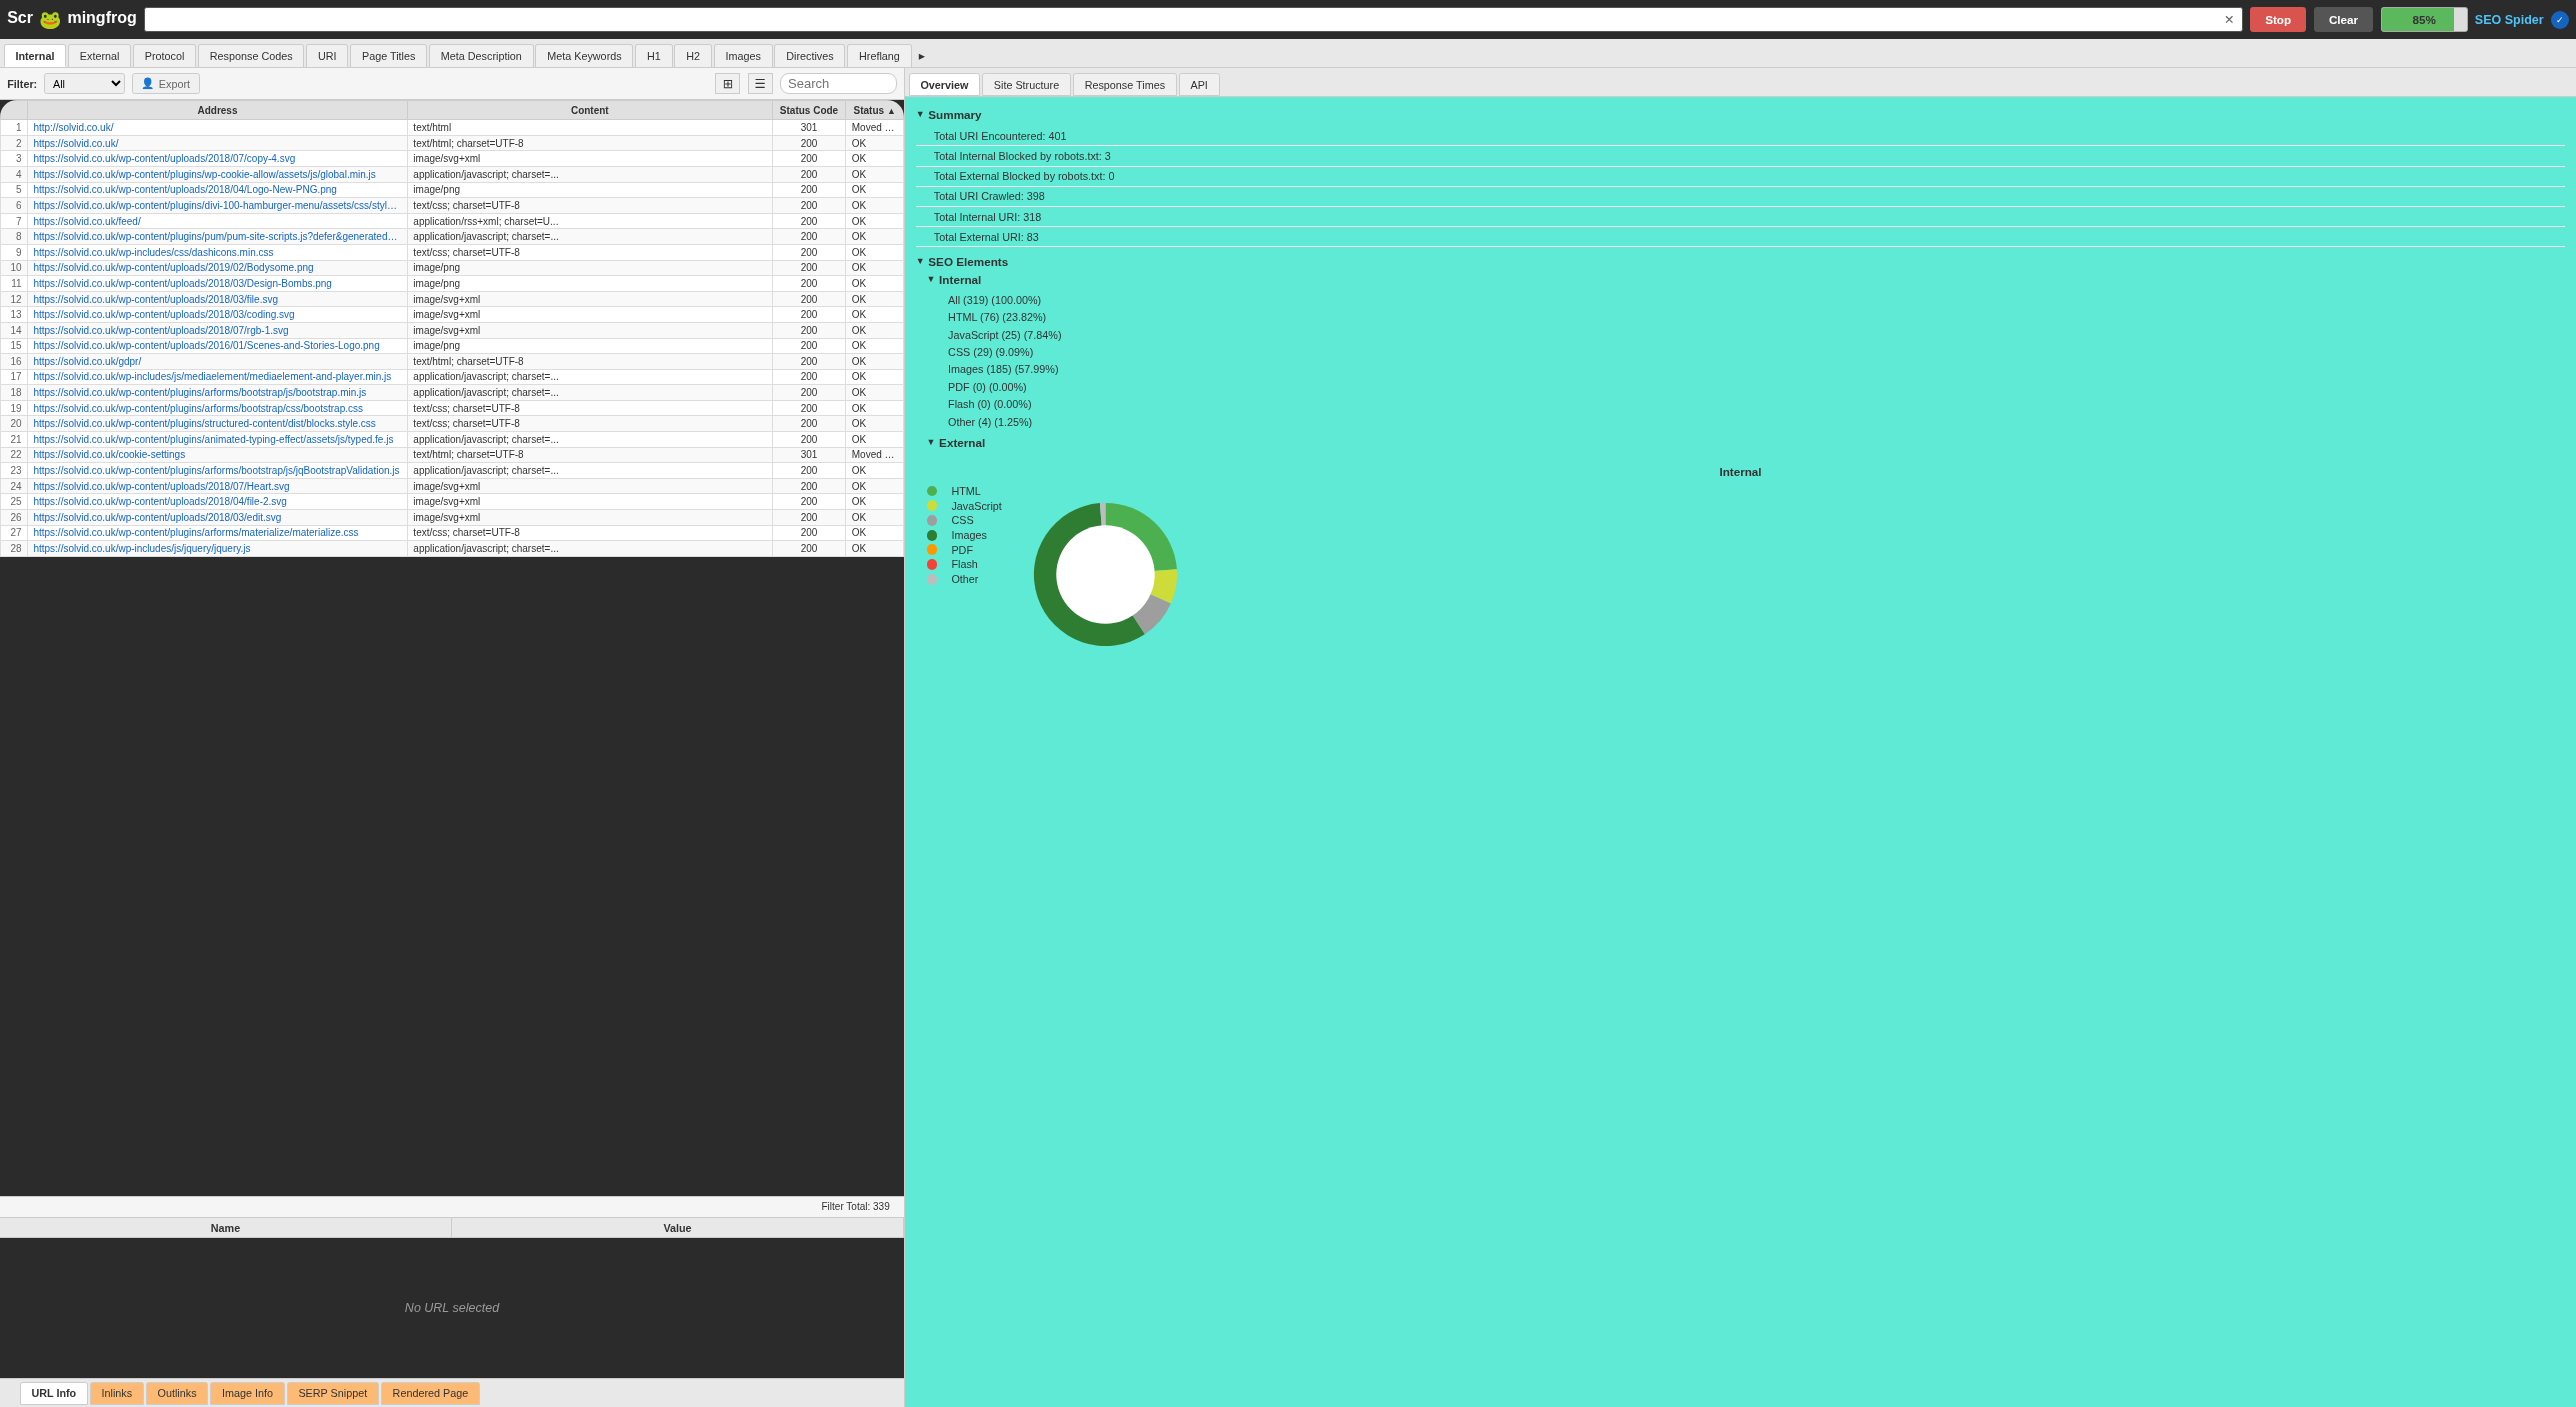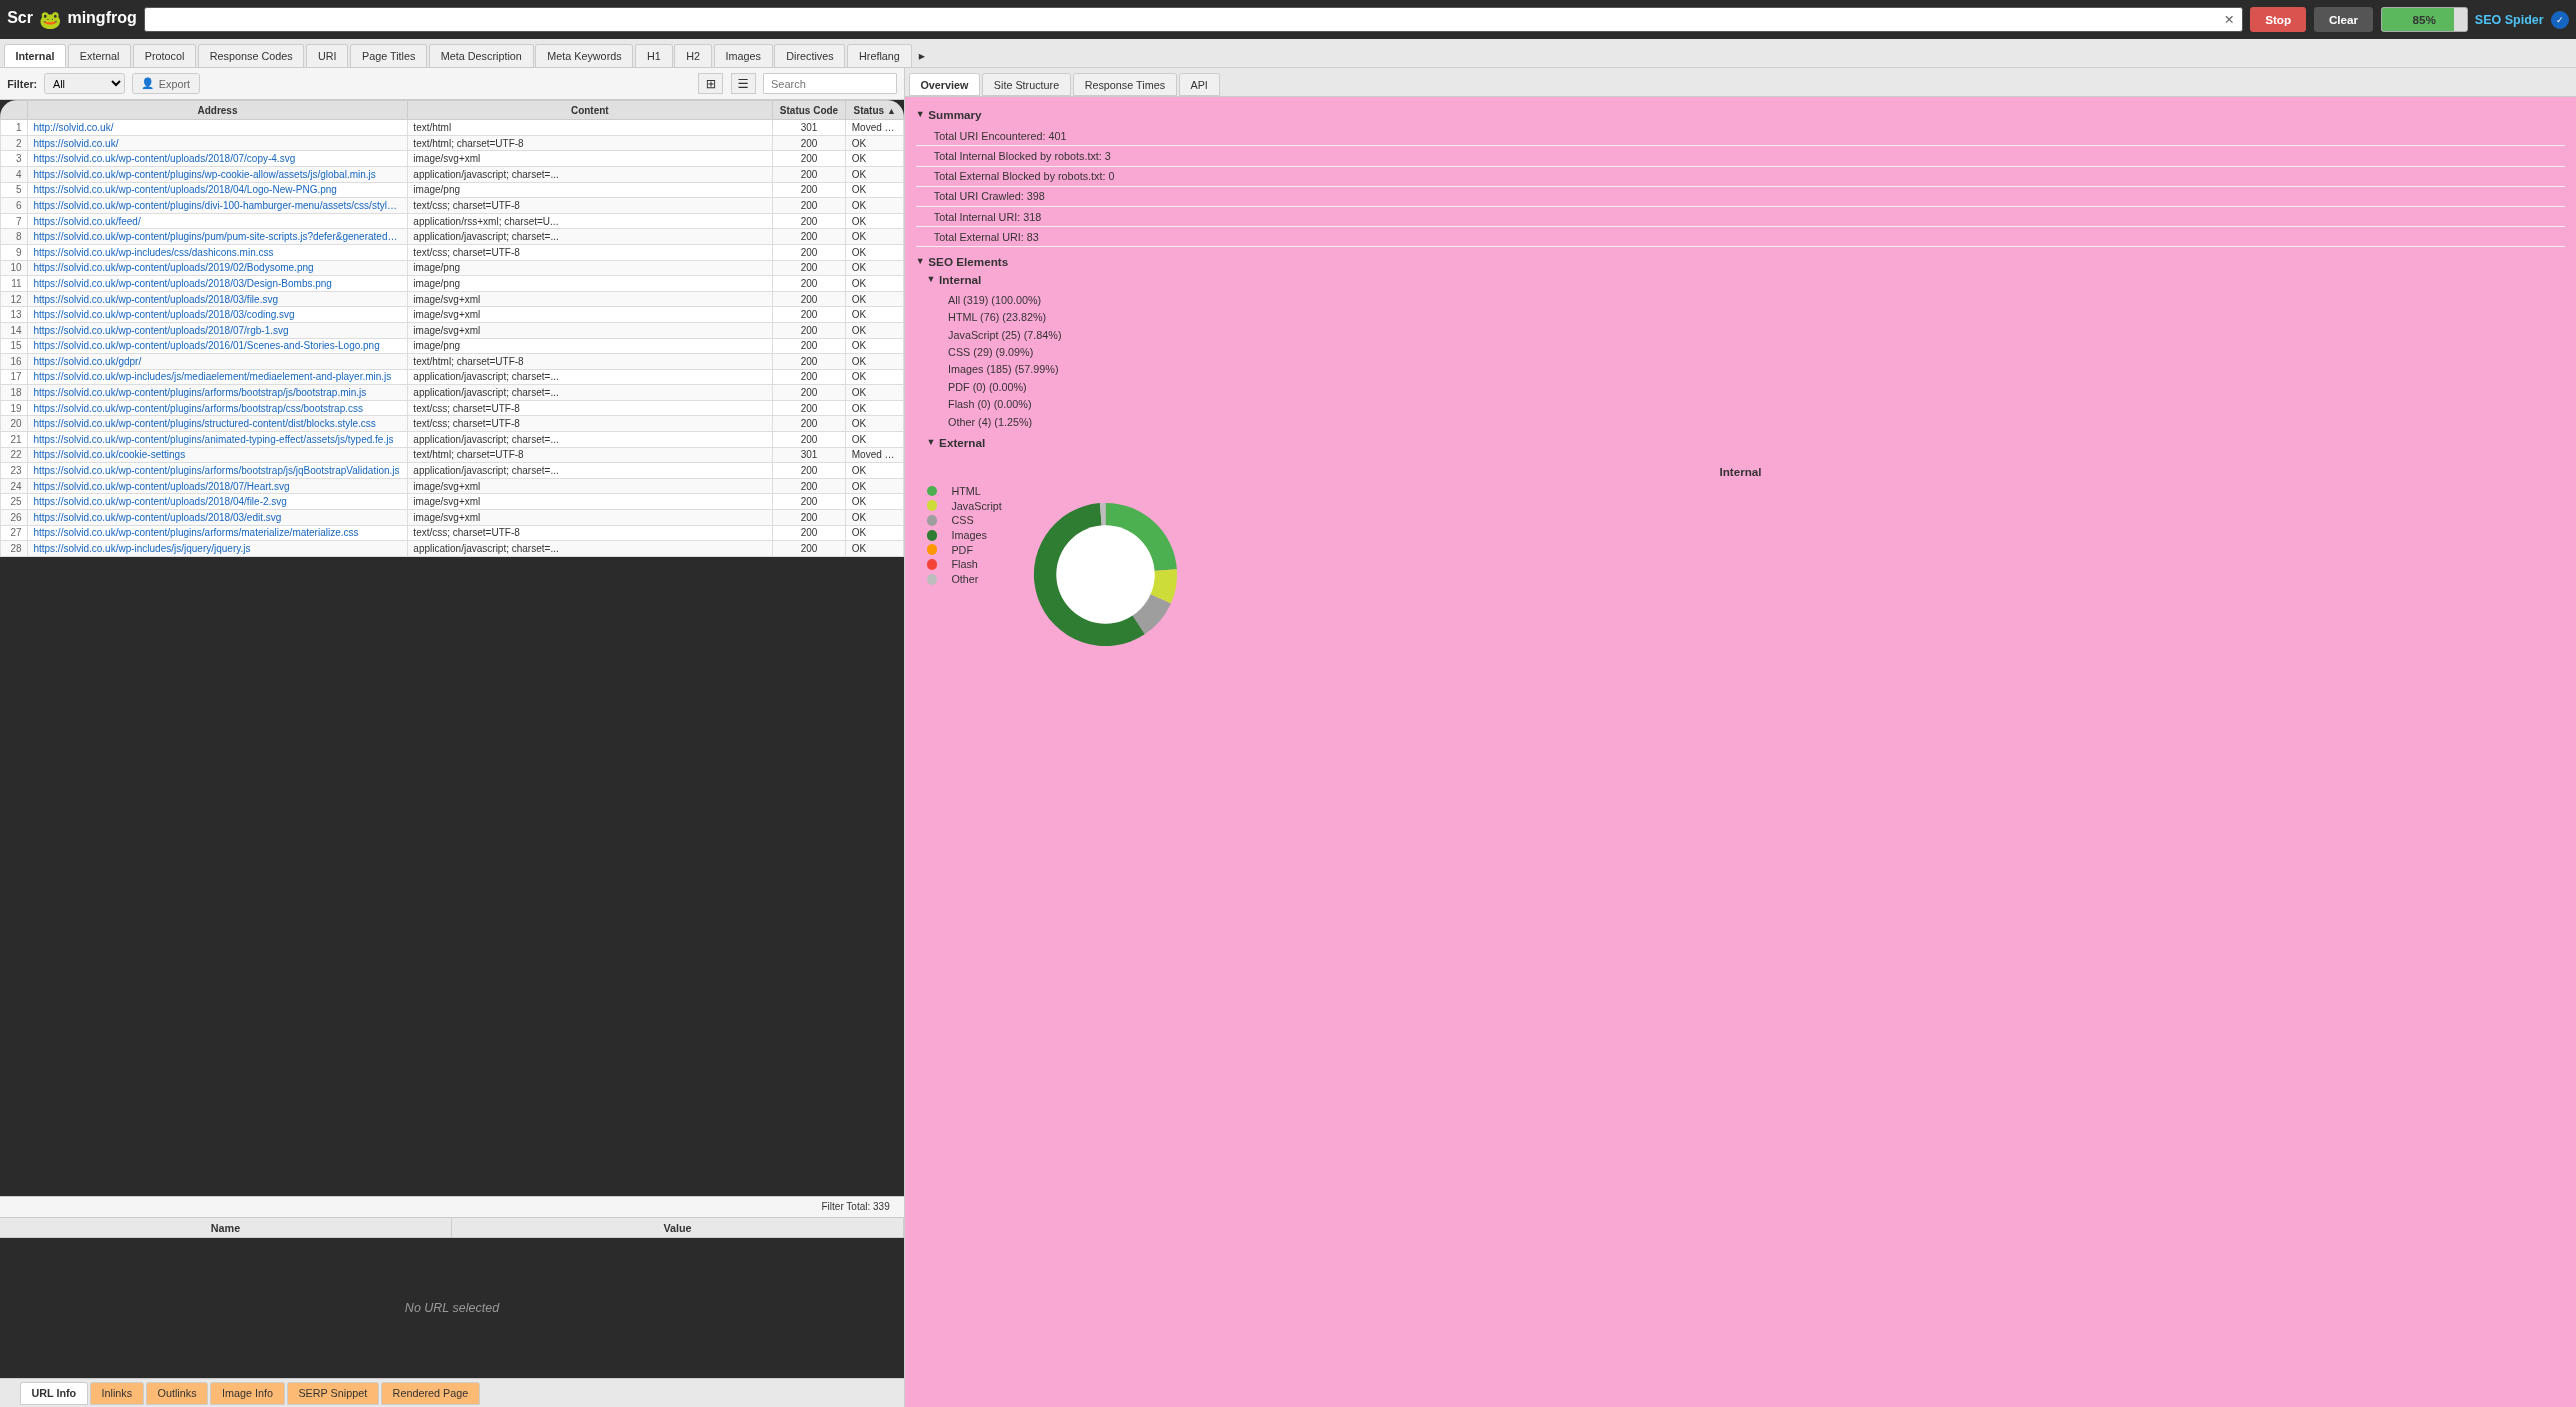--- a/index.html
+++ b/index.html
@@ -36,21 +36,21 @@
     
     #left-panel { flex: 0 0 905px; display: flex; flex-direction: column; border-right: 0.9px solid #ccc; }
 
     
     #filter-bar { display: flex; align-items: center; height: 32px; background: #f5f5f5; border-bottom: 0.9px solid #ccc; padding: 0 7.2px; gap: 7.2px; }
     #filter-label { font-weight: bold; font-size: 10.8px; }
     #filter-select { height: 21.5px; border: 0.9px solid #ccc; border-radius: 2.7px; font-size: 10.8px; padding: 0 3.6px; }
     #export-btn { height: 21.5px; padding: 0 9px; border: 0.9px solid #ccc; border-radius: 2.7px; background: #f0f0f0; font-size: 10.8px; cursor: pointer; display: flex; align-items: center; gap: 3.6px; color: #666; }
     .spacer { flex: 1; }
     .view-btn { width: 25px; height: 21.5px; border: 0.9px solid #ccc; background: #f0f0f0; cursor: pointer; display: flex; align-items: center; justify-content: center; font-size: 12.5px; }
-    #search-input-bar { height: 21.5px; border: 0.9px solid #ccc; border-radius: 1px; padding: 0 7.2px; font-size: 11px; width: 134px; }
+    #search-input-bar { height: 21.5px; border: 0.9px solid #ccc; border-radius: 9px; padding: 0 7.2px; font-size: 13px; width: 117px; }
 
     
     #table-area { flex: 1; overflow: hidden; display: flex; flex-direction: column; }
     #data-table { width: 100%; border-collapse: collapse; font-size: 10px; }
     #data-table thead th { background: #e0e0e0; border: 0.9px solid #ccc; padding: 3.6px 7.2px; text-align: center; font-weight: bold; position: sticky; top: 0; white-space: nowrap; }
     #data-table thead th.col-addr { text-align: center; }
     #data-table tbody tr { background: white; }
     #data-table tbody tr:nth-child(even) { background: #f9f9f9; }
     #data-table tbody td { border: 0.9px solid #ddd; padding: 1.8px 5.4px; white-space: nowrap; overflow: hidden; text-overflow: ellipsis; max-width: 0; }
     #data-table tbody td:first-child { text-align: right; color: #666; width: 27px; max-width: 27px; }
@@ -68,21 +68,21 @@
 
     
     #filter-total { height: 21.5px; background: #f5f5f5; border-top: 0.9px solid #ccc; display: flex; align-items: center; justify-content: flex-end; padding: 0 14.3px; font-size: 10px; color: #333; }
 
     
     #bottom-tabbar { display: flex; background: #e8e8e8; border-top: 0.9px solid #ccc; height: 29px; align-items: center; padding: 0 3.6px; }
     .bottom-tab { padding: 3.6px 10.8px; border: 0.9px solid #ccc; background: #fdba74; cursor: pointer; font-size: 10.8px; border-radius: 2.7px 2.7px 0 0; margin-right: 1.8px; height: 23px; display: flex; align-items: center; }
     .bottom-tab.active { background: white; font-weight: bold; margin-left: 16px; }
 
     
-    #right-panel { flex: 1; display: flex; flex-direction: column; background: #f9a8d4; overflow-y: auto; }
+    #right-panel { flex: 1; display: flex; flex-direction: column; background: #5eead4; overflow-y: auto; }
     #right-tabbar { display: flex; background: #e8e8e8; border-bottom: 0.9px solid #ccc; height: 29px; align-items: flex-end; padding: 0 3.6px; }
     .right-tab { padding: 3.6px 10.8px; border: 0.9px solid #ccc; background: #f0f0f0; cursor: pointer; font-size: 10.8px; border-radius: 2.7px 2.7px 0 0; margin-right: 1.8px; height: 23px; display: flex; align-items: center; }
     .right-tab.active { background: white; font-weight: bold; }
     #right-content { padding: 10.8px; flex: 1; overflow-y: auto; }
 
     
     .section-header { display: flex; align-items: center; gap: 3.6px; font-weight: bold; font-size: 11.7px; margin-bottom: 5.4px; cursor: pointer; }
     .section-arrow { font-size: 9px; }
     .summary-item { padding: 3.6px 0 3.6px 18px; font-size: 10.8px; border-bottom: 0.9px solid #f0f0f0; }
     .section-indent { padding-left: 10.8px; margin-bottom: 5.4px; }

